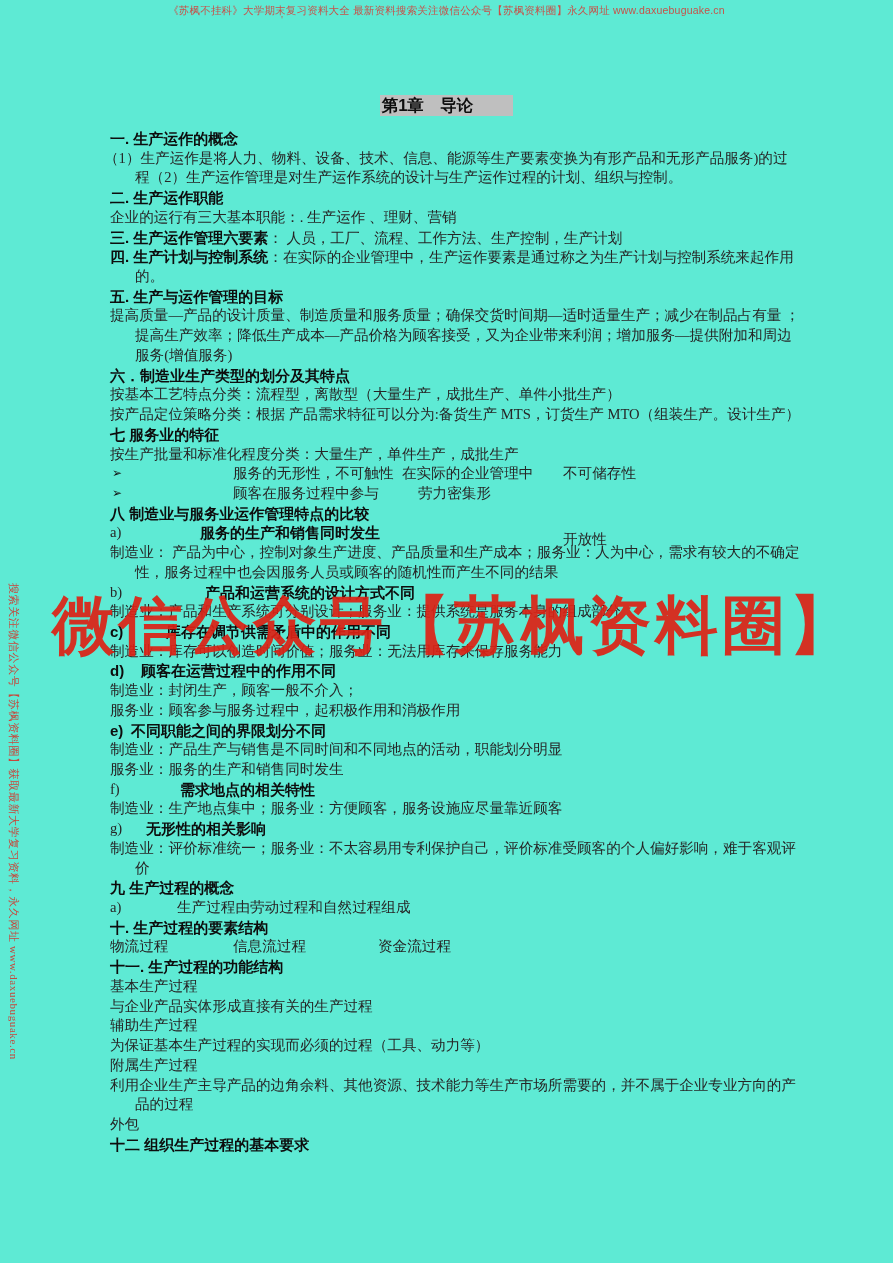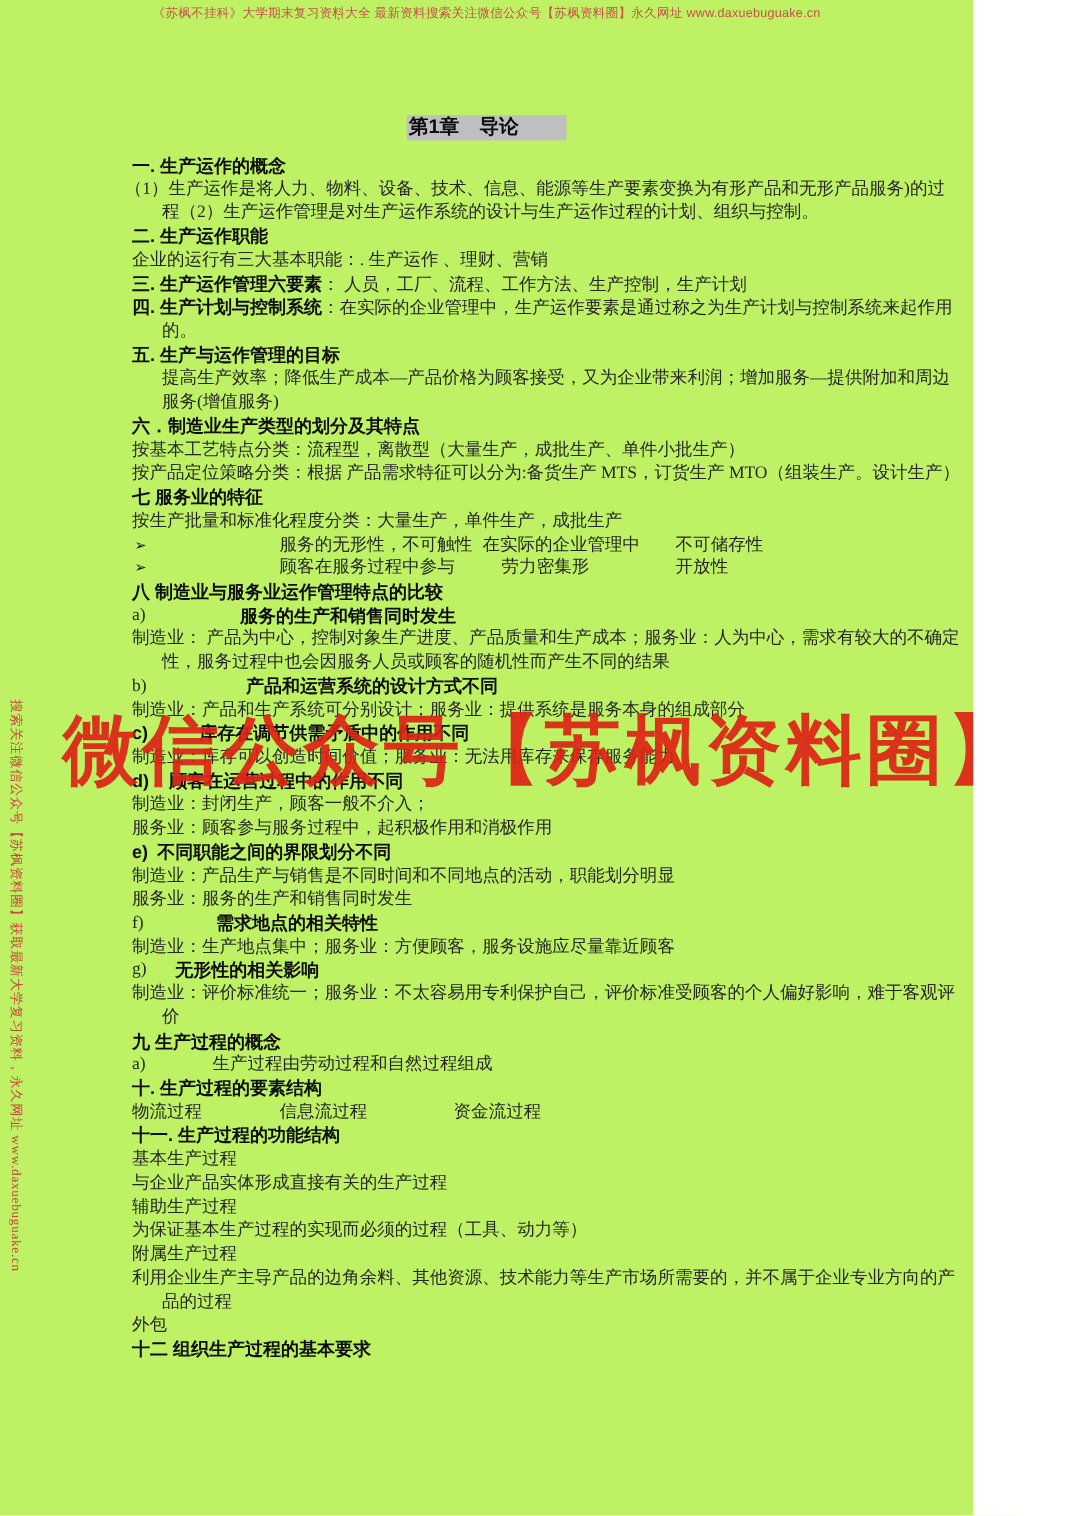--- a/index.html
+++ b/index.html
@@ -1,16 +1,16 @@
 <!DOCTYPE html>
 <html><head>
 <meta charset="utf-8">
 <style>
   html,body{margin:0;padding:0;background:#ffffff;}
-  .page{position:relative;width:811px;height:1263px;background:#bef264;overflow:hidden;
+  .page{position:relative;width:893px;height:1263px;background:#5eead4;overflow:hidden;
         font-family:"Liberation Serif","DejaVu Serif",serif;color:#262626;}
   .top-header{position:absolute;top:4px;left:0;width:100%;text-align:center;
         font-size:10.5px;letter-spacing:0.2px;font-family:"Liberation Sans","DejaVu Sans",sans-serif;}
   .stray{position:absolute;top:13px;left:281px;font-size:11px;color:#555;}
   .title-row{position:absolute;top:95px;left:0;width:100%;text-align:center;}
   .title-hl{background:#bfbfbf;padding:1px 40px 2px 2px;font-weight:bold;font-size:16.5px;
         font-family:"Liberation Sans","DejaVu Sans",sans-serif;color:#0d0d0d;white-space:pre;}
   .doc{position:absolute;left:0;top:129px;width:100%;}
   .line{position:relative;height:19.72px;line-height:19.72px;font-size:14.6px;white-space:pre;}
   .ind0{padding-left:110px;}
@@ -39,29 +39,30 @@
   <div id="doc" class="doc">
       <div class="line ind0"><b class="hd">一. 生产运作的概念</b></div>
       <div class="line ind2"><span>（1）生产运作是将人力、物料、设备、技术、信息、能源等生产要素变换为有形产品和无形产品服务)的过</span></div>
       <div class="line ind1"><span>程（2）生产运作管理是对生产运作系统的设计与生产运作过程的计划、组织与控制。</span></div>
       <div class="line ind0"><b class="hd">二. 生产运作职能</b></div>
       <div class="line ind0"><span>企业的运行有三大基本职能：. 生产运作 、理财、营销</span></div>
       <div class="line ind0"><b class="hd">三. 生产运作管理六要素</b><span>： 人员，工厂、流程、工作方法、生产控制，生产计划</span></div>
       <div class="line ind0"><b class="hd">四. 生产计划与控制系统</b><span>：在实际的企业管理中，生产运作要素是通过称之为生产计划与控制系统来起作用</span></div>
       <div class="line ind1"><span>的。</span></div>
       <div class="line ind0"><b class="hd">五. 生产与运作管理的目标</b></div>
+      <div class="line ind0"><span>提高质量—产品的设计质量、制造质量和服务质量；确保交货时间期—适时适量生产；减少在制品占有量 ；</span></div>
       <div class="line ind1"><span>提高生产效率；降低生产成本—产品价格为顾客接受，又为企业带来利润；增加服务—提供附加和周边</span></div>
       <div class="line ind1"><span>服务(增值服务)</span></div>
       <div class="line ind0"><b class="hd">六．制造业生产类型的划分及其特点</b></div>
       <div class="line ind0"><span>按基本工艺特点分类：流程型，离散型（大量生产，成批生产、单件小批生产）</span></div>
       <div class="line ind0"><span>按产品定位策略分类：根据 产品需求特征可以分为:备货生产 MTS，订货生产 MTO（组装生产。设计生产）</span></div>
       <div class="line ind0"><b class="hd">七 服务业的特征</b></div>
       <div class="line ind0"><span>按生产批量和标准化程度分类：大量生产，单件生产，成批生产</span></div>
       <div class="line ind0"><span class="arrow abs" style="left: 112px;">➢</span><span class="abs" style="left: 233px;">服务的无形性，不可触性</span><span class="abs" style="left: 402px;">在实际的企业管理中</span><span class="abs" style="left: 563px;">不可储存性</span></div>
-      <div class="line ind0"><span class="arrow abs" style="left: 112px;">➢</span><span class="abs" style="left: 233px;">顾客在服务过程中参与</span><span class="abs" style="left: 402px; margin-left: 16px;">劳力密集形</span><span class="abs" style="left: 563px;">开放性</span></div>
+      <div class="line ind0"><span class="arrow abs" style="left: 112px;">➢</span><span class="abs" style="left: 233px;">顾客在服务过程中参与</span><span class="abs" style="left: 402px; margin-left: 16px;">劳力密集形</span><span class="abs" style="left: 563px; margin-top: 46px;">开放性</span></div>
       <div class="line ind0"><b class="hd">八 制造业与服务业运作管理特点的比较</b></div>
       <div class="line ind0"><span class="ltr">a)</span><b class="hd abs" style="left: 200px;">服务的生产和销售同时发生</b></div>
       <div class="line ind0"><span>制造业： 产品为中心，控制对象生产进度、产品质量和生产成本；服务业：人为中心，需求有较大的不确定</span></div>
       <div class="line ind1"><span>性，服务过程中也会因服务人员或顾客的随机性而产生不同的结果</span></div>
       <div class="line ind0"><span class="ltr">b)</span><b class="hd abs" style="left: 205px;">产品和运营系统的设计方式不同</b></div>
       <div class="line ind0"><span>制造业：产品和生产系统可分别设计；服务业：提供系统是服务本身的组成部分</span></div>
       <div class="line ind0"><span class="hd">c)</span><b class="hd abs" style="left: 131px; margin-left: 35px;">库存在调节供需矛盾中的作用不同</b></div>
       <div class="line ind0"><span>制造业：库存可以创造时间价值；服务业：无法用库存来保存服务能力</span></div>
       <div class="line ind0"><span class="hd">d)</span><b class="hd abs" style="left: 141px;">顾客在运营过程中的作用不同</b></div>
       <div class="line ind0"><span>制造业：封闭生产，顾客一般不介入；</span></div>

